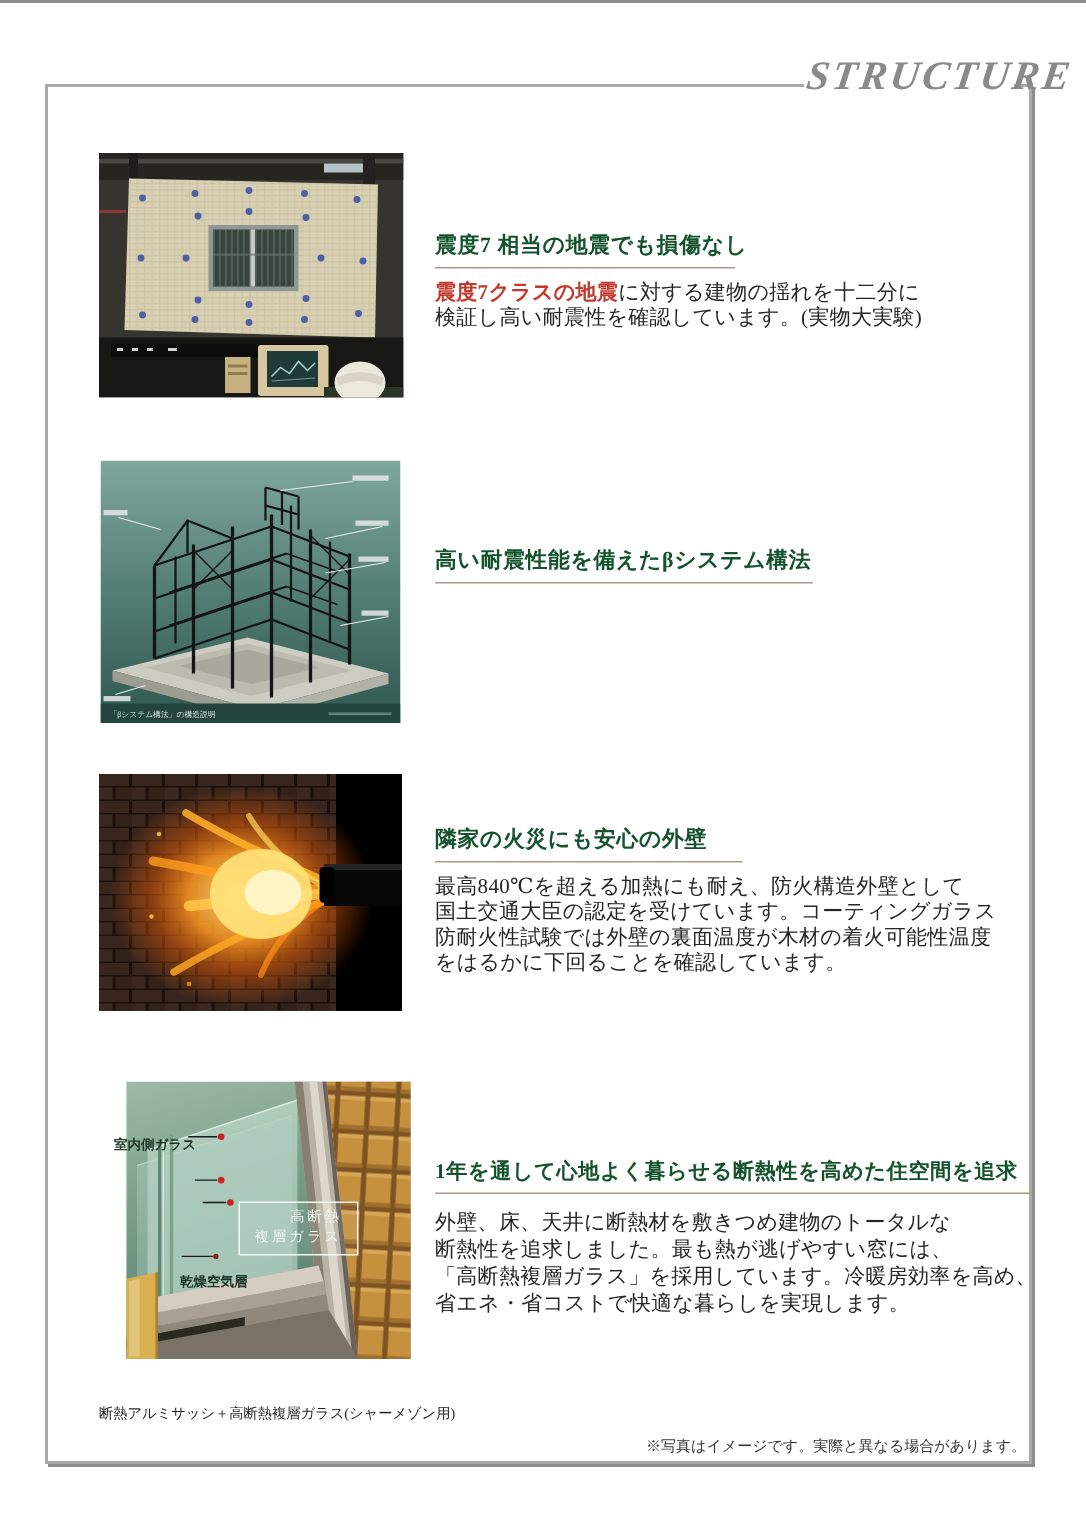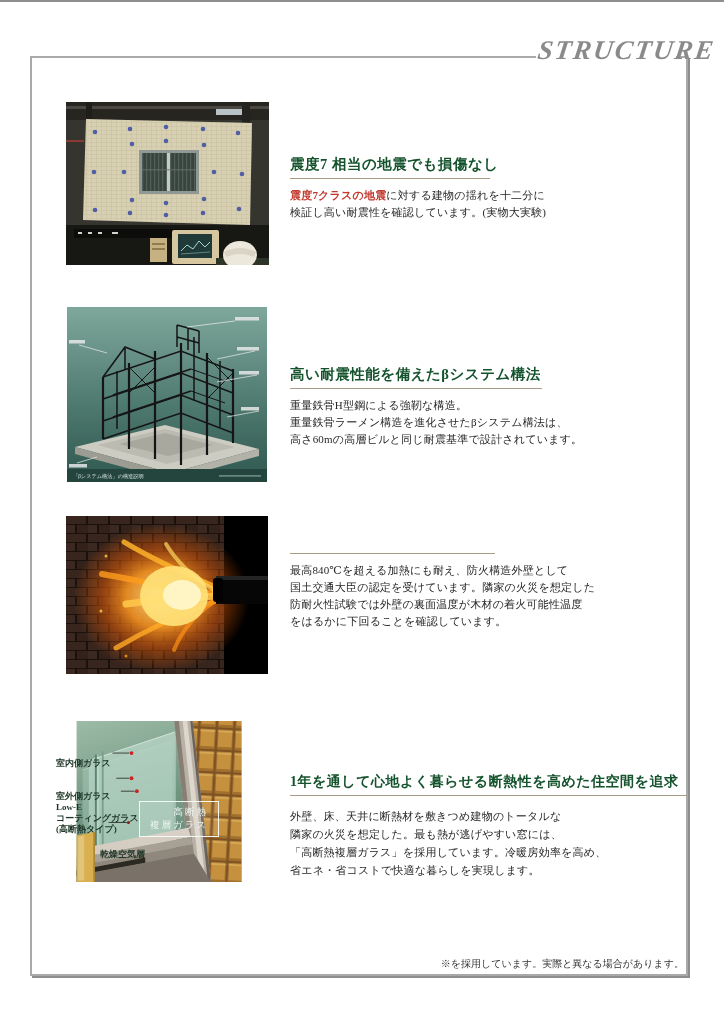--- a/index.html
+++ b/index.html
@@ -18,33 +18,33 @@
     position:absolute;left:538px;top:33px;width:140px;text-align:center;
     font-size:27px;font-weight:bold;font-style:italic;color:#8a8a8a;
     letter-spacing:2px;transform:skewX(-8deg);
   }
   
   .img{position:absolute;}
   .img svg{display:block;width:100%;height:100%;}
   .img1{left:66px;top:100px;width:203px;height:163px;}
   .img2{left:67px;top:305px;width:200px;height:175px;}
   .img3{left:66px;top:514px;width:202px;height:158px;}
-  .img4{left:51px;top:719px;width:216px;height:161px;}
+  .img4{left:71px;top:719px;width:216px;height:185px;}
   
   .sec{position:absolute;left:290px;width:402px;}
   .sec1{top:152px;} .sec2{top:362px;} .sec3{top:548px;} .sec4{top:769px;}
   .sec h2{
     margin:0;font-size:14.5px;line-height:21px;font-weight:bold;color:#14532d;
     letter-spacing:.5px;white-space:nowrap;
   }
   .sec4 h2{font-size:14px;}
   .rule{height:1px;background:#a89a86;margin-top:3px;}
   .rule1{width:200px;} .rule2{width:252px;} .rule3{width:205px;} .rule4{width:397px;}
   .sec p{
-    margin:8px 0 0 0;font-size:11px;line-height:17px;color:#262626;
+    margin:8px 0 0 0;font-size:14px;line-height:17px;color:#262626;
     white-space:pre-line;letter-spacing:.2px;
   }
   .sec4 p{margin-top:11px;line-height:18px;}
   .red{color:#c2392e;font-weight:bold;}
   
   .img4-caption{
     position:absolute;left:66px;top:934px;font-size:9.5px;color:#1e1e1e;letter-spacing:0;
   }
   .footer-note{
     position:absolute;left:0;right:40px;top:955px;text-align:right;
@@ -305,57 +305,52 @@
         <circle cx="72" cy="42" r="2.5" fill="#cc2222"></circle>
         <line x1="52" y1="75" x2="69" y2="75" stroke="#1a1a1a" stroke-width="1"></line>
         <circle cx="72" cy="75" r="2.5" fill="#cc2222"></circle>
         <line x1="58" y1="92" x2="76" y2="92" stroke="#1a1a1a" stroke-width="1"></line>
         <circle cx="79" cy="92" r="2.5" fill="#cc2222"></circle>
         <line x1="42" y1="133" x2="66" y2="133" stroke="#1a1a1a" stroke-width="1"></line>
         <circle cx="68" cy="133" r="2" fill="#8a1d1d"></circle>
       </g>
     </svg>
     <div class="glass-label lbl-indoor">室内側ガラス</div>
-    <div class="glass-label lbl-outdoor">室外側ガラス
-Low-E
-コーティングガラス
-(高断熱タイプ)</div>
     <div class="glass-label lbl-air">乾燥空気層</div>
     <div class="glass-box">高断熱
 複層ガラス</div>
   </div>
 
   <div class="sec sec1">
     <h2>震度7 相当の地震でも損傷なし</h2>
     <div class="rule rule1"></div>
     <p><span class="red">震度7クラスの地震</span><span>に対する建物の揺れを十二分に
 検証し高い耐震性を確認しています。(実物大実験)</span></p>
   </div>
 
   <div class="sec sec2">
     <h2>高い耐震性能を備えたβシステム構法</h2>
     <div class="rule rule2"></div>
-    <p>重量鉄骨H型鋼による強靭な構造。
-重量鉄骨ラーメン構造を進化させたβシステム構法は、
-高さ60mの高層ビルと同じ耐震基準で設計されています。</p>
   </div>
 
   <div class="sec sec3">
+    <h2>隣家の火災にも安心の外壁</h2>
     <div class="rule rule3"></div>
     <p>最高840℃を超える加熱にも耐え、防火構造外壁として
-国土交通大臣の認定を受けています。隣家の火災を想定した
+国土交通大臣の認定を受けています。コーティングガラス
 防耐火性試験では外壁の裏面温度が木材の着火可能性温度
 をはるかに下回ることを確認しています。</p>
   </div>
 
   <div class="sec sec4">
     <h2>1年を通して心地よく暮らせる断熱性を高めた住空間を追求</h2>
     <div class="rule rule4"></div>
     <p>外壁、床、天井に断熱材を敷きつめ建物のトータルな
-隣家の火災を想定した。最も熱が逃げやすい窓には、
+断熱性を追求しました。最も熱が逃げやすい窓には、
 「高断熱複層ガラス」を採用しています。冷暖房効率を高め、
 省エネ・省コストで快適な暮らしを実現します。</p>
   </div>
 
-
-  <div class="footer-note">※を採用しています。実際と異なる場合があります。</div>
+  <div class="img4-caption">断熱アルミサッシ＋高断熱複層ガラス(シャーメゾン用)</div>
+
+  <div class="footer-note">※写真はイメージです。実際と異なる場合があります。</div>
 
 </div>
 
 </body></html>

